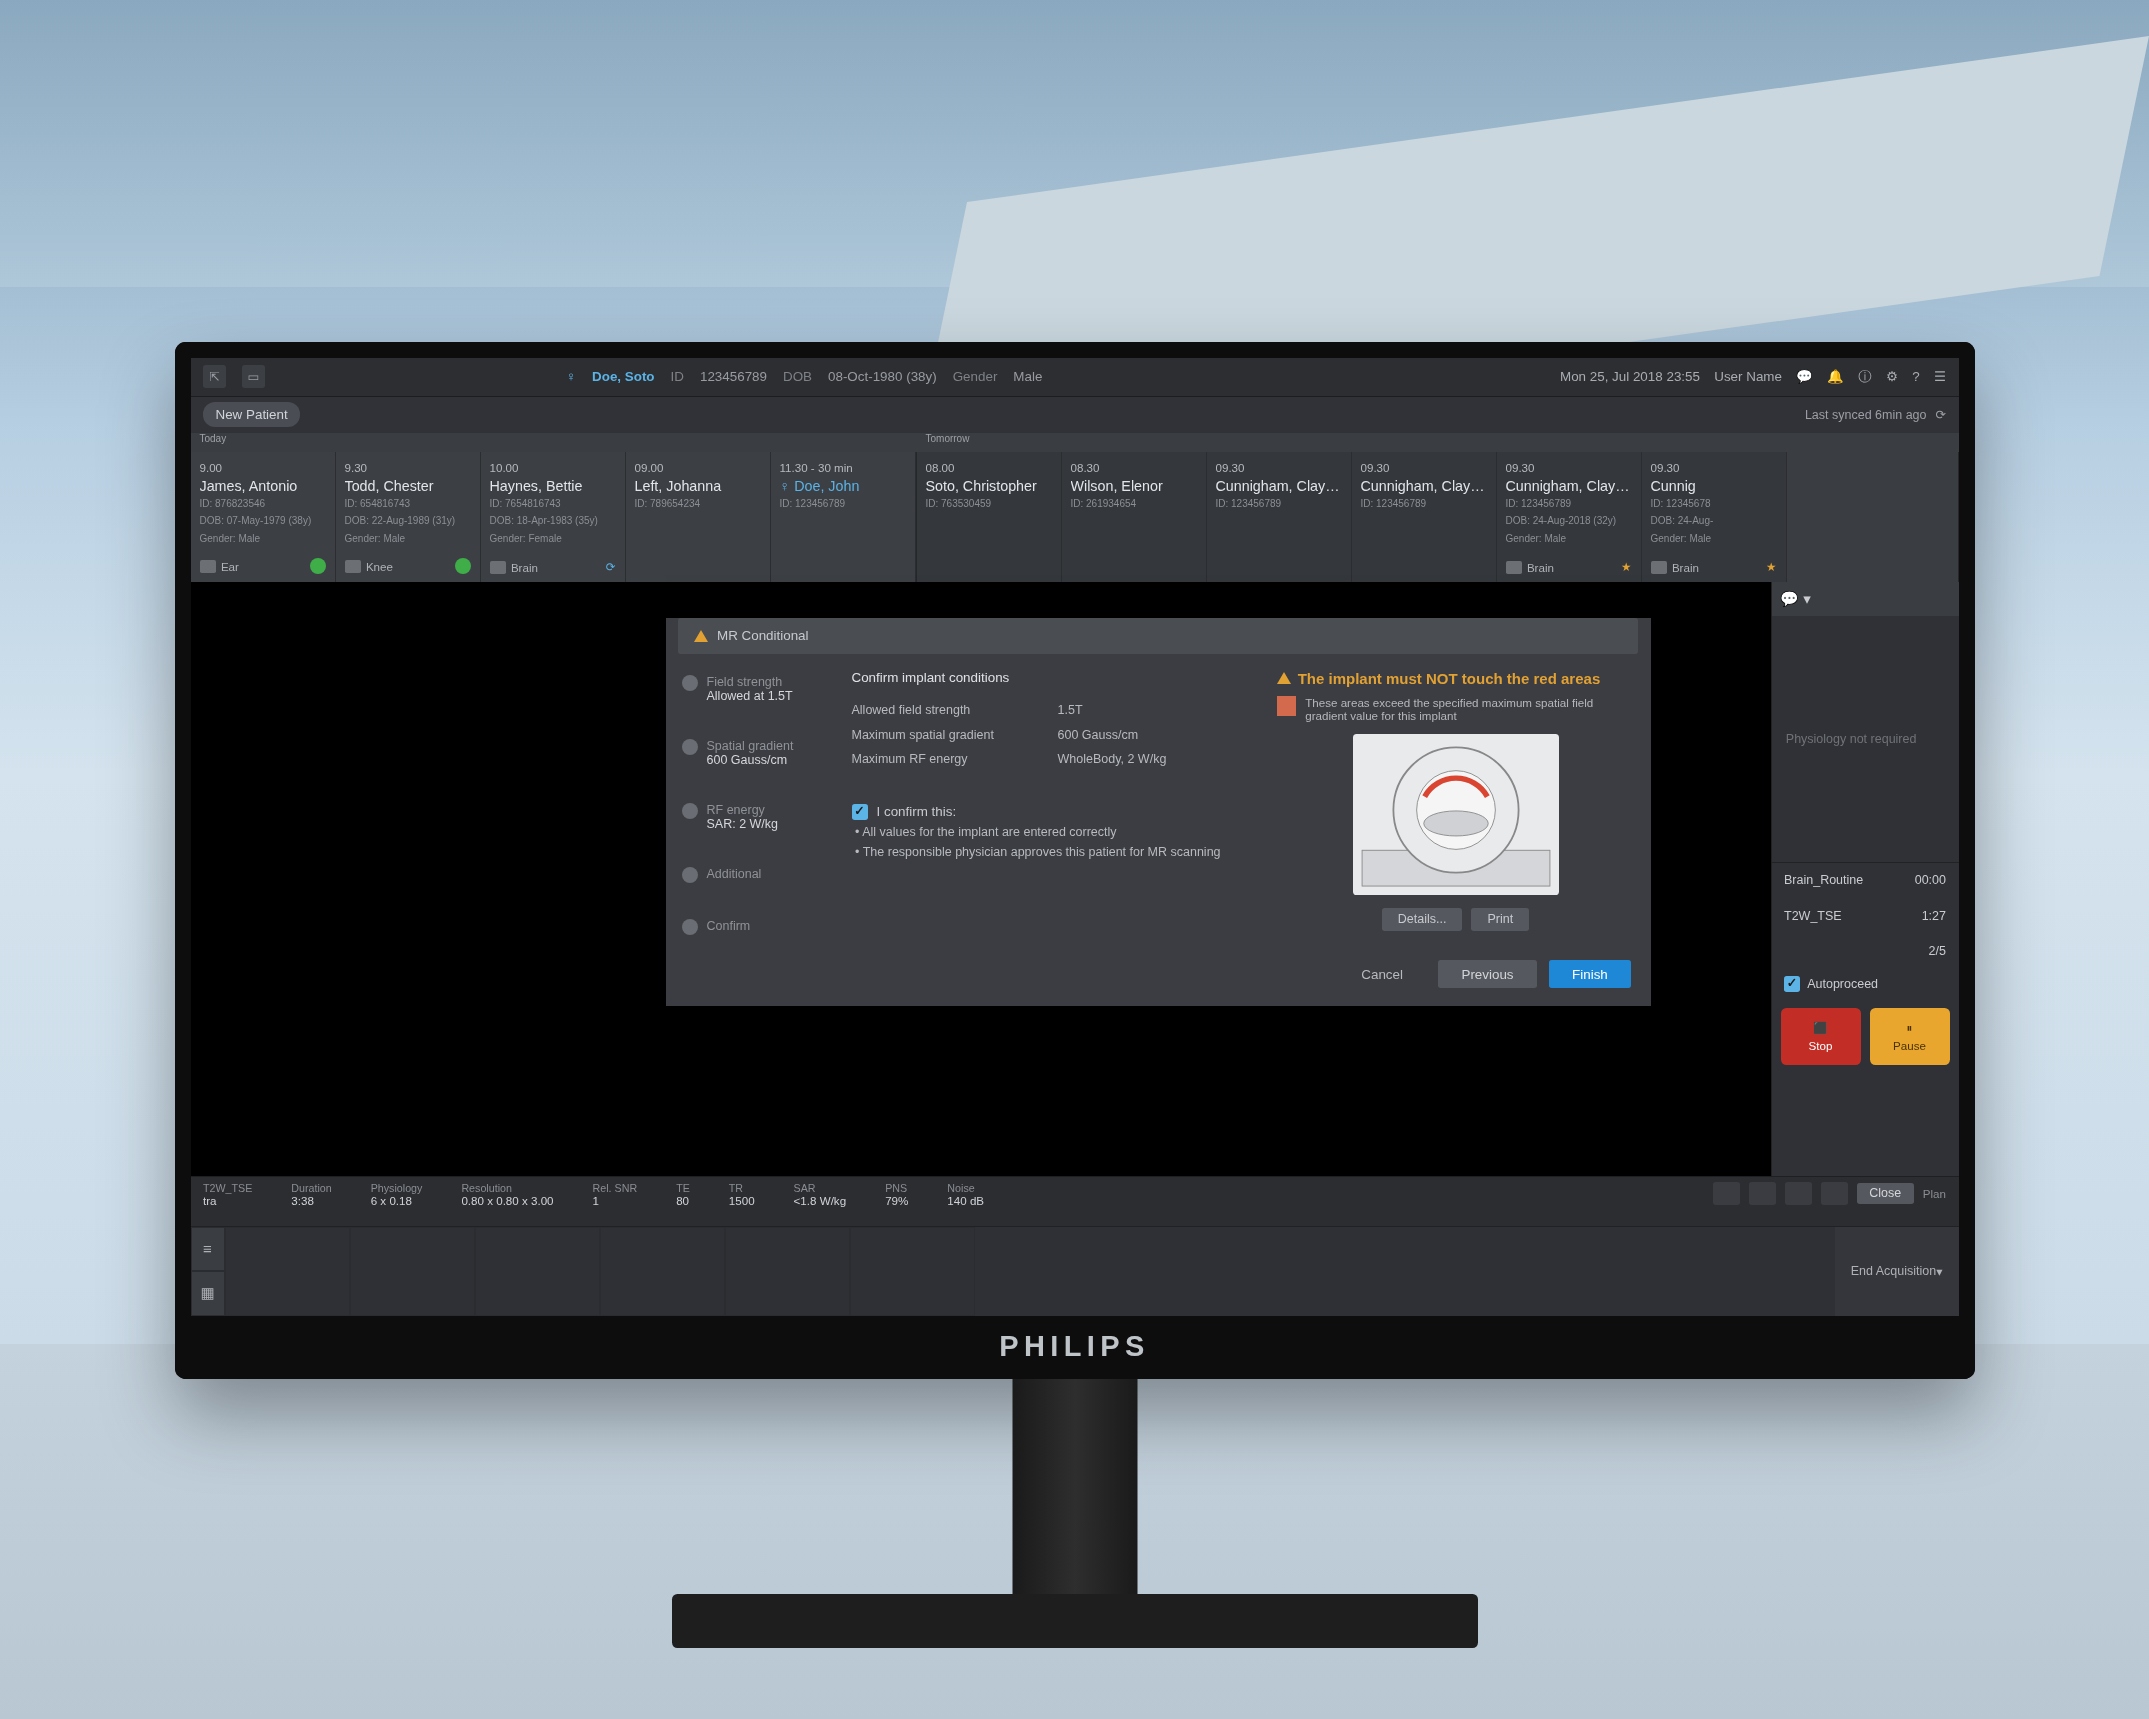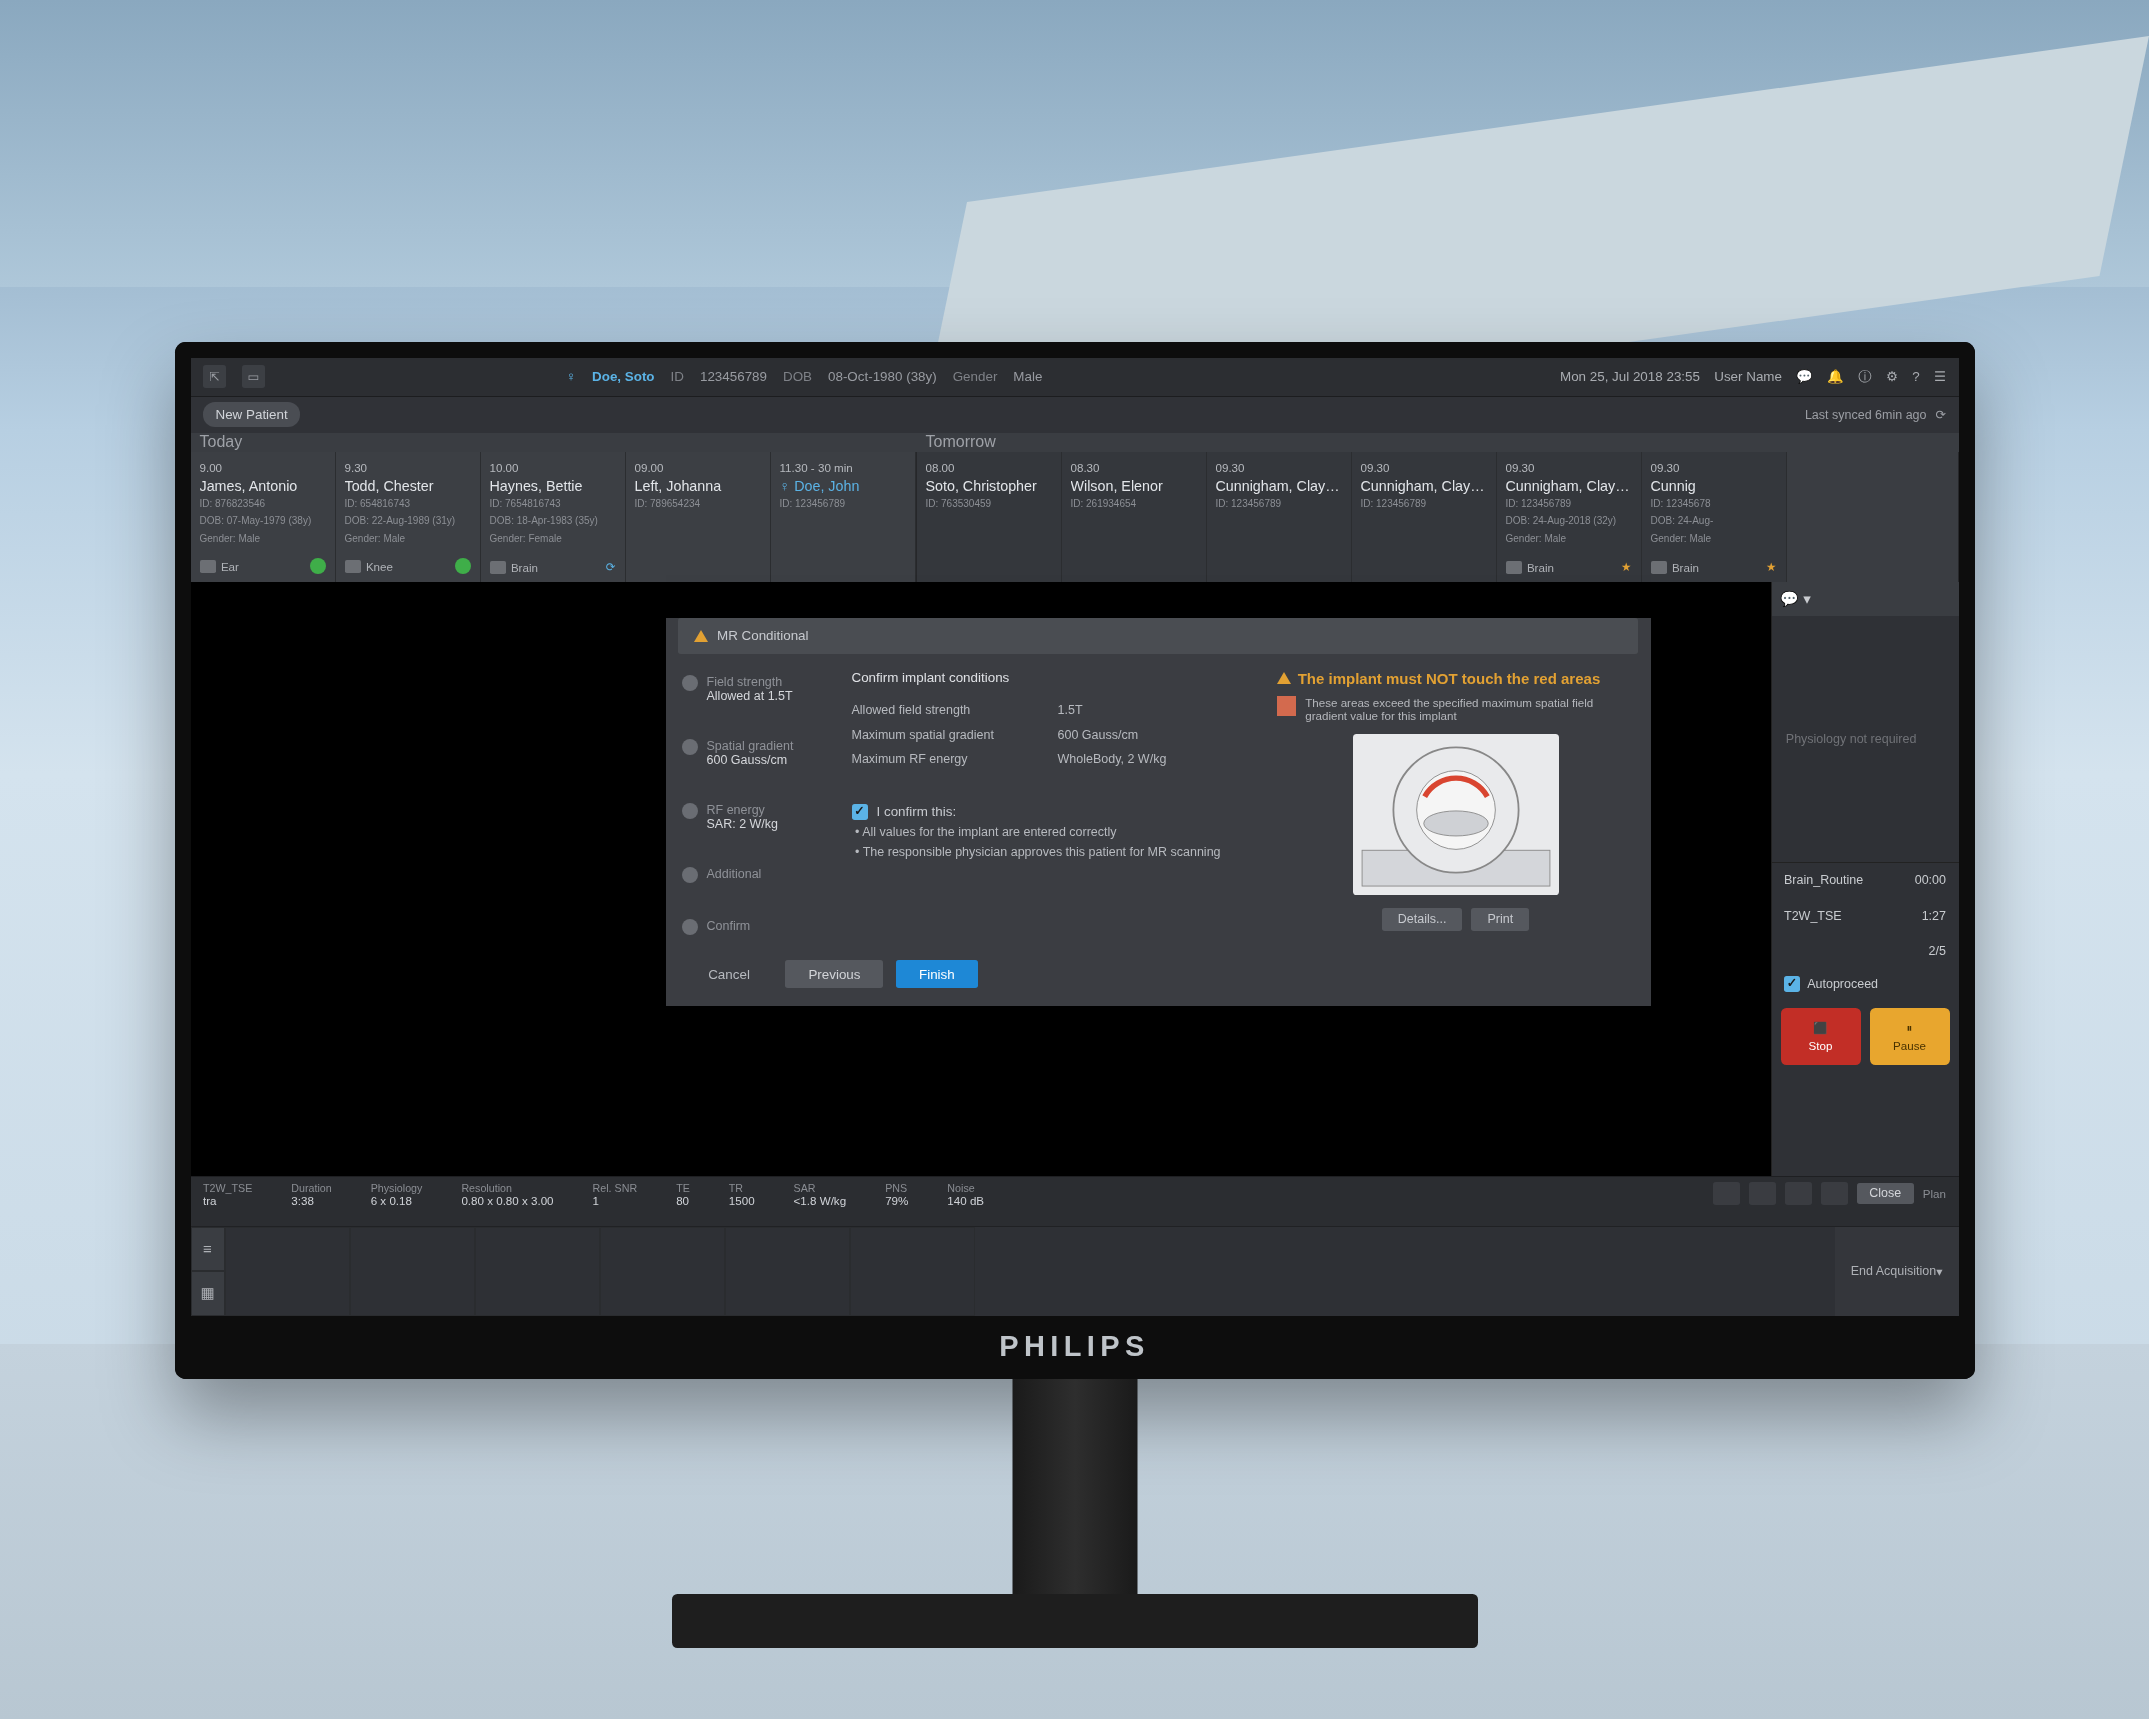--- a/index.html
+++ b/index.html
@@ -53,21 +53,21 @@
   background:#3c3f44; border-radius:2.7px; color:#9a9da3; font-size:12.5px;}
 .toolbar {
   height:36px; display:flex; align-items:center; padding:0 12.5px; gap:12.5px;
   background:#303237;
 }
 .btn { background:#4a4d53; color:#d1d4d9; padding:5.4px 12.5px; border-radius:12px; font-size:13.4px;}
 .toolbar .right{margin-left:auto; display:flex; align-items:center; gap:9px; color:#9c9fa5; font-size:12.5px;}
 .schedule {
   display:flex; height:149px; background:#3a3d42;
 }
-.day-label { position:absolute; top:-19.7px; left:9px; font-size:16px; color:#9ea1a7;}
+.day-label { position:absolute; top:-19.7px; left:9px; font-size:10px; color:#9ea1a7;}
 .sched-group { position:relative; display:flex; border-right:1.8px solid #26272a; margin-top:19.7px;}
 .card {
   width:145px; padding:9px 9px 7.2px 9px; border-right:0.9px solid #2b2d30;
   background:#3c3f44; display:flex; flex-direction:column; gap:3.6px; font-size:12.5px;
 }
 .card.selected { background:#34373c; }
 .card .time{ color:#b6b9be; font-size:11.6px;}
 .card .pname{ color:#e2e5e9; font-size:14.3px; white-space:nowrap; overflow:hidden; text-overflow:ellipsis;}
 .card.active .pname { color:#5bb3e6;}
 .card .meta{ color:#8c8f95; font-size:10px; line-height:1.35;}
@@ -131,21 +131,21 @@
 .chk::after{content:"✓"; color:#1a1a1a; position:absolute; top:-0.9px; left:2.7px; font-size:12.5px; font-weight:700;}
 .bullets{ font-size:12.5px; color:#b7babf; padding:5.4px 0 0 3.6px;}
 .dlg-right{ width:358px;}
 .warn{ color:#e2a133; font-size:15px; display:flex; gap:7.2px; align-items:center;font-weight:bold;}
 .info-row{ display:flex; gap:9px; font-size:11.6px; color:#b5b7bc; margin-top:9px;}
 .info-row .sw{ width:19.7px; height:19.7px; background:#d36a4e; flex:none;}
 .scanner-box{ width:206px; height:161px; background:#e9eaec; margin:12.5px auto; position:relative; border-radius:3.6px;}
 .scanner-box svg{width:100%; height:100%;}
 .dlg-rbtns{ display:flex; gap:9px; justify-content:center;}
 .dlg-rbtns .b{ background:#55585e; padding:4.5px 16px; border-radius:2.7px; font-size:12.5px;}
-.dlg-foot{ display:flex; gap:12.5px; padding:18px 19.7px;}
+.dlg-foot{ display:flex; gap:12.5px; justify-content:flex-end; padding:18px 19.7px;}
 .dlg-foot .b{ padding:6.3px 23px; border-radius:2.7px; font-size:13.4px;}
 .b.ghost{ color:#b7babf;}
 .b.sec{ background:#55585e; color:#d2d4d8;}
 .b.pri{ background:#1e88d6; color:#fff;}
 .tri{ width:0; height:0; border-left:7.2px solid transparent; border-right:7.2px solid transparent; border-bottom:12.5px solid #e2a133;}
 </style>
 </head>
 <body>
 
 <div class="ceiling"></div>

